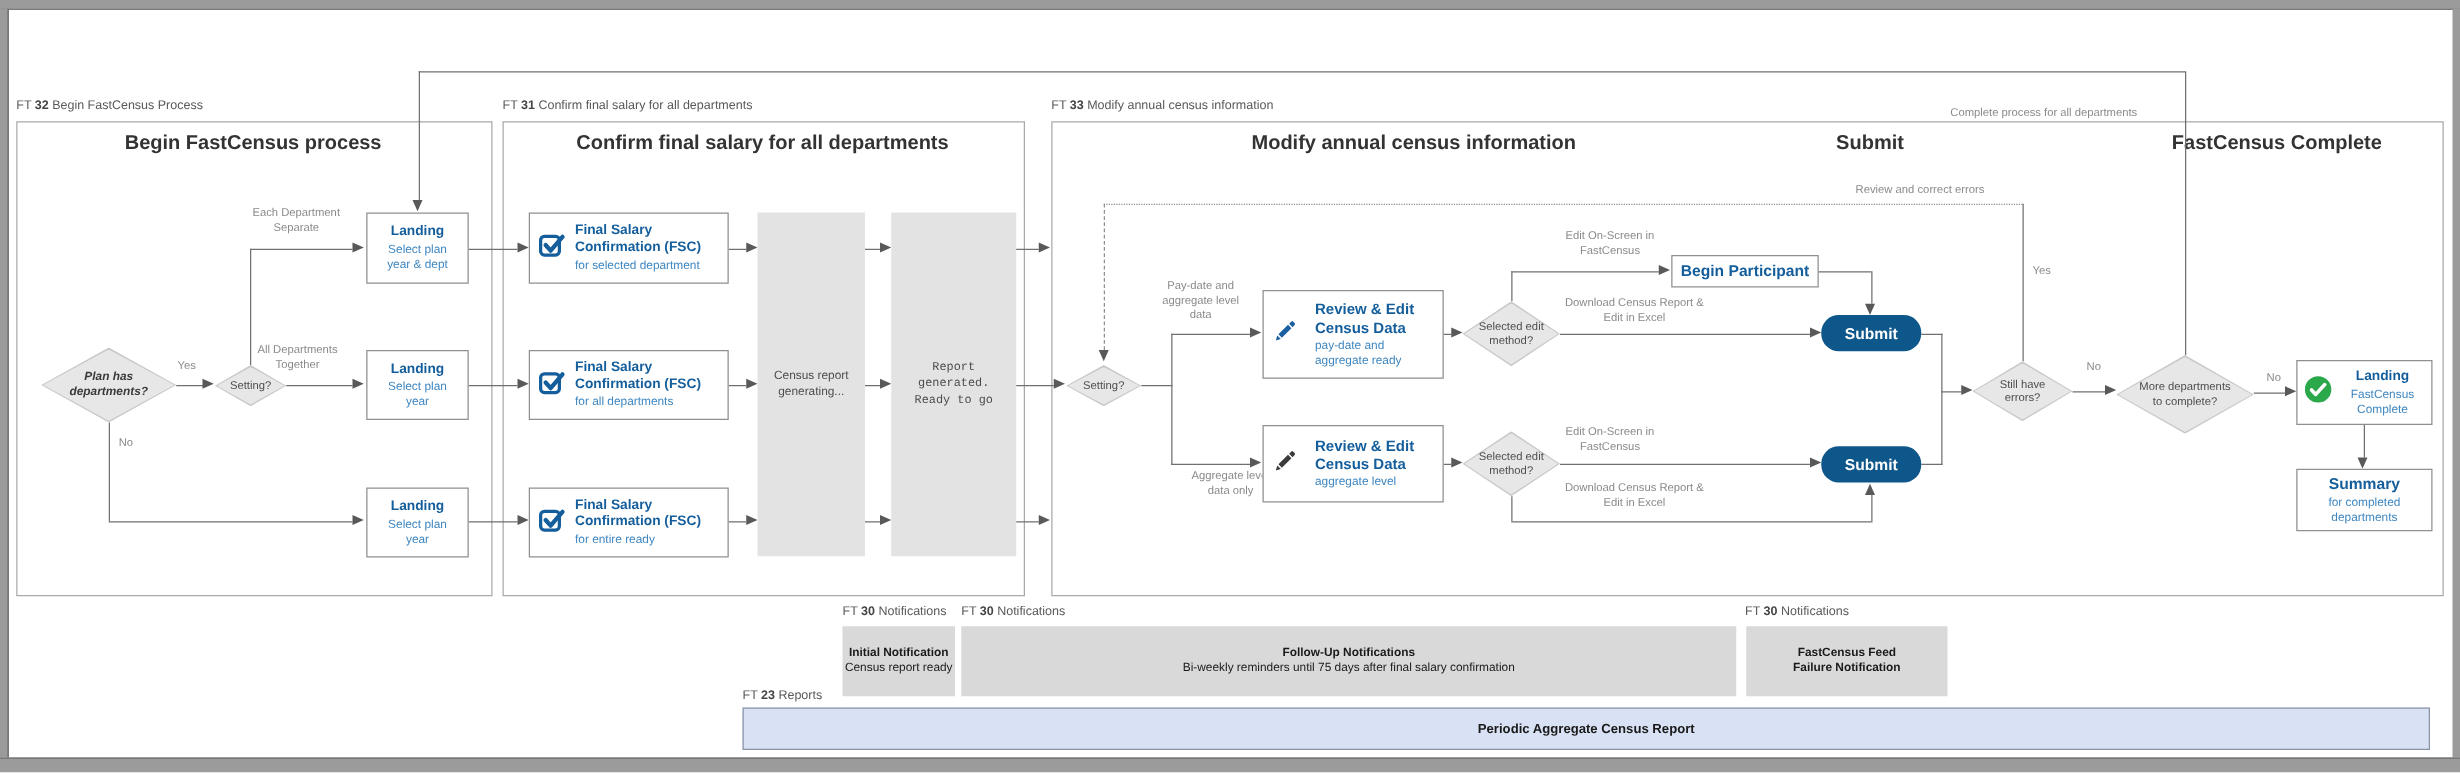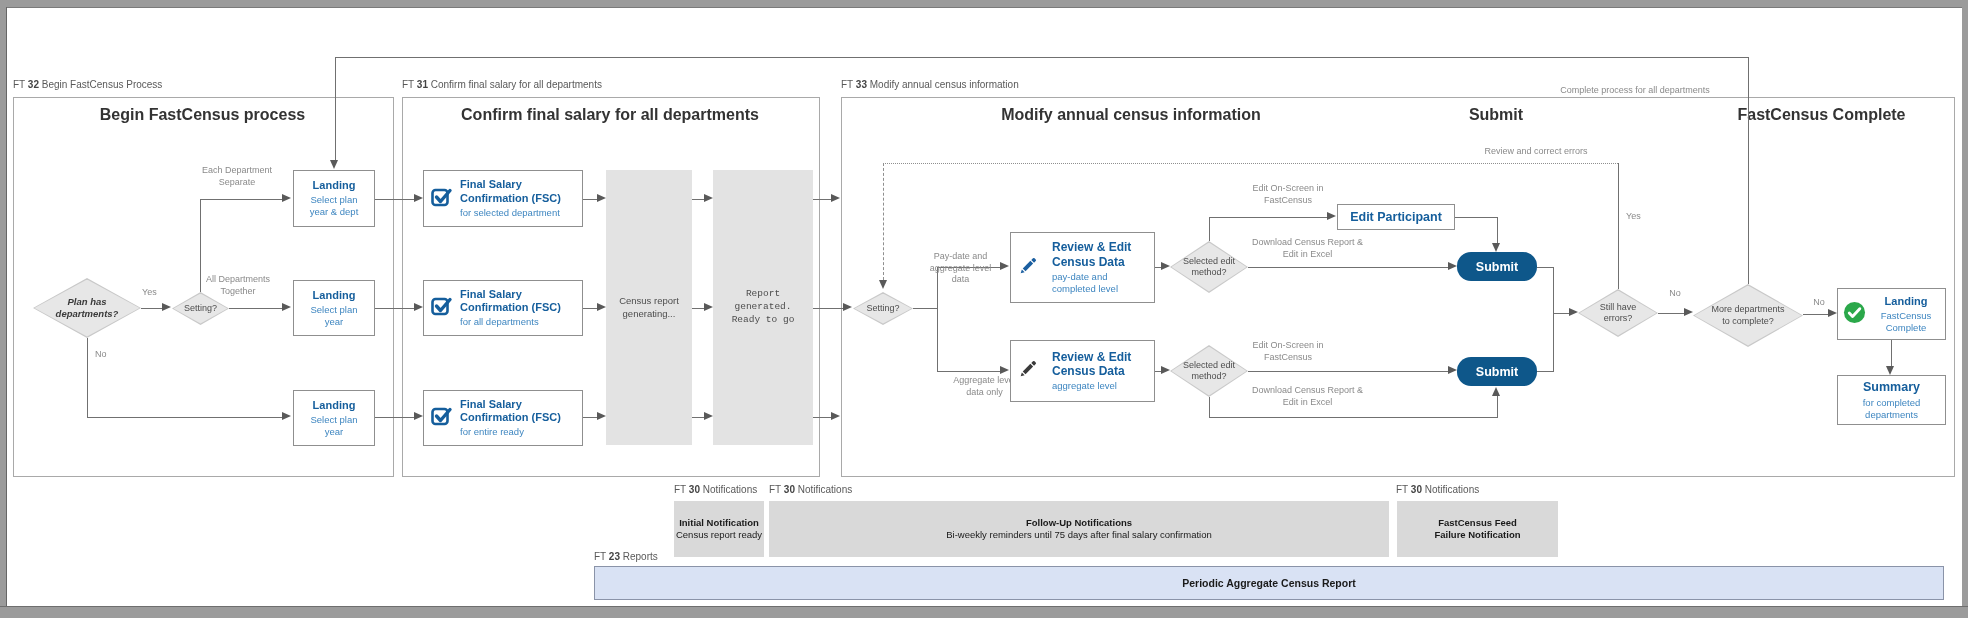--- a/index.html
+++ b/index.html
@@ -203,34 +203,34 @@
   <div class="dashv" style="left:883px;top:163px;height:117px;"></div>
   <i class="ah d" style="left:879px;top:280px;"></i>
   <div class="lbl" style="left:1470px;top:146px;width:132px;text-align:center;">Review and correct errors</div>
 
   <i class="ln lnh" style="left:913px;top:308px;width:25px;"></i>
   <i class="ln lnv" style="left:937px;top:267px;height:105px;"></i>
   <i class="ln lnh" style="left:937px;top:267px;width:63px;"></i>
     <i class="ah r" style="left:1000px;top:262px;"></i>
   <i class="ln lnh" style="left:937px;top:371px;width:63px;"></i>
     <i class="ah r" style="left:1000px;top:366px;"></i>
-  <div class="lbl ctr" style="left:920px;top:223px;width:81px;margin-top:28px;">Pay-date and aggregate level data</div>
+  <div class="lbl ctr" style="left:920px;top:223px;width:81px;">Pay-date and aggregate level data</div>
   <div class="lbl ctr" style="left:944px;top:375px;width:81px;">Aggregate level data only</div>
 
   <div class="box rowbox" style="left:1010px;top:232px;width:145px;height:71px;">
     <span class="icn">
       <svg width="22" height="22" viewBox="0 0 24 24" fill="#1B5FA0">
           <path d="M4 20 L5.3 15.7 L8.3 18.7 Z"></path>
           <path d="M6.3 14.7 L14.6 6.4 L17.6 9.4 L9.3 17.7 Z"></path>
           <path d="M15.6 5.4 L17.4 3.6 Q18.3 2.7 19.2 3.6 L20.4 4.8 Q21.3 5.7 20.4 6.6 L18.6 8.4 Z"></path>
         </svg>
     </span>
     <span>
         <span class="nt" style="display:block;width:96px;font-size:12px;">Review &amp; Edit Census Data</span>
-        <span class="ns" style="display:block;width:90px;">pay-date and completed level</span>
+        <span class="ns" style="display:block;width:90px;">pay-date and aggregate ready</span>
       </span>
   </div>
   <div class="box rowbox" style="left:1010px;top:340px;width:145px;height:62px;">
     <span class="icn">
       <svg width="22" height="22" viewBox="0 0 24 24" fill="#3a3a3a">
           <path d="M4 20 L5.3 15.7 L8.3 18.7 Z"></path>
           <path d="M6.3 14.7 L14.6 6.4 L17.6 9.4 L9.3 17.7 Z"></path>
           <path d="M15.6 5.4 L17.4 3.6 Q18.3 2.7 19.2 3.6 L20.4 4.8 Q21.3 5.7 20.4 6.6 L18.6 8.4 Z"></path>
         </svg>
     </span>
@@ -255,21 +255,21 @@
       <div class="di"></div>
     <div class="dt" style="padding:0 6px;">Selected edit method?</div>
   </div>
 
   <i class="ln lnv" style="left:1209px;top:217px;height:24px;"></i>
   <i class="ln lnh" style="left:1209px;top:217px;width:118px;"></i>
   <i class="ah r" style="left:1327px;top:212px;"></i>
   <div class="lbl ctr" style="left:1246px;top:183px;width:84px;">Edit On-Screen in FastCensus</div>
 
   <div class="box cc" style="left:1337px;top:204px;width:118px;height:26px;">
-    <div class="nt" style="font-size:12.5px;">Edit Participant</div>
+    <div class="nt" style="font-size:12.5px;">Begin Participant</div>
   </div>
 
   <i class="ln lnh" style="left:1455px;top:217px;width:42px;"></i>
   <i class="ln lnv" style="left:1497px;top:217px;height:26px;"></i>
   <i class="ah d" style="left:1492px;top:243px;"></i>
 
   <i class="ln lnh" style="left:1248px;top:267px;width:200px;"></i>
   <i class="ah r" style="left:1448px;top:262px;"></i>
   <div class="lbl ctr" style="left:1250px;top:237px;width:115px;">Download Census Report &amp; Edit in Excel</div>
 

